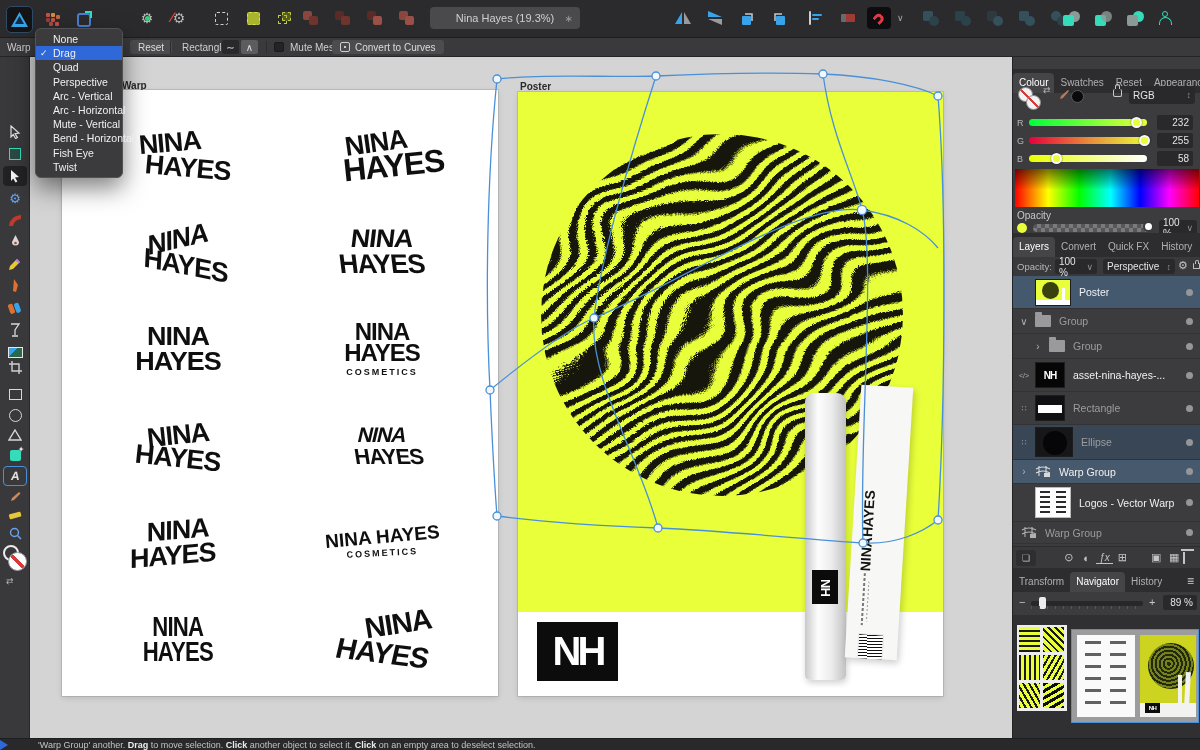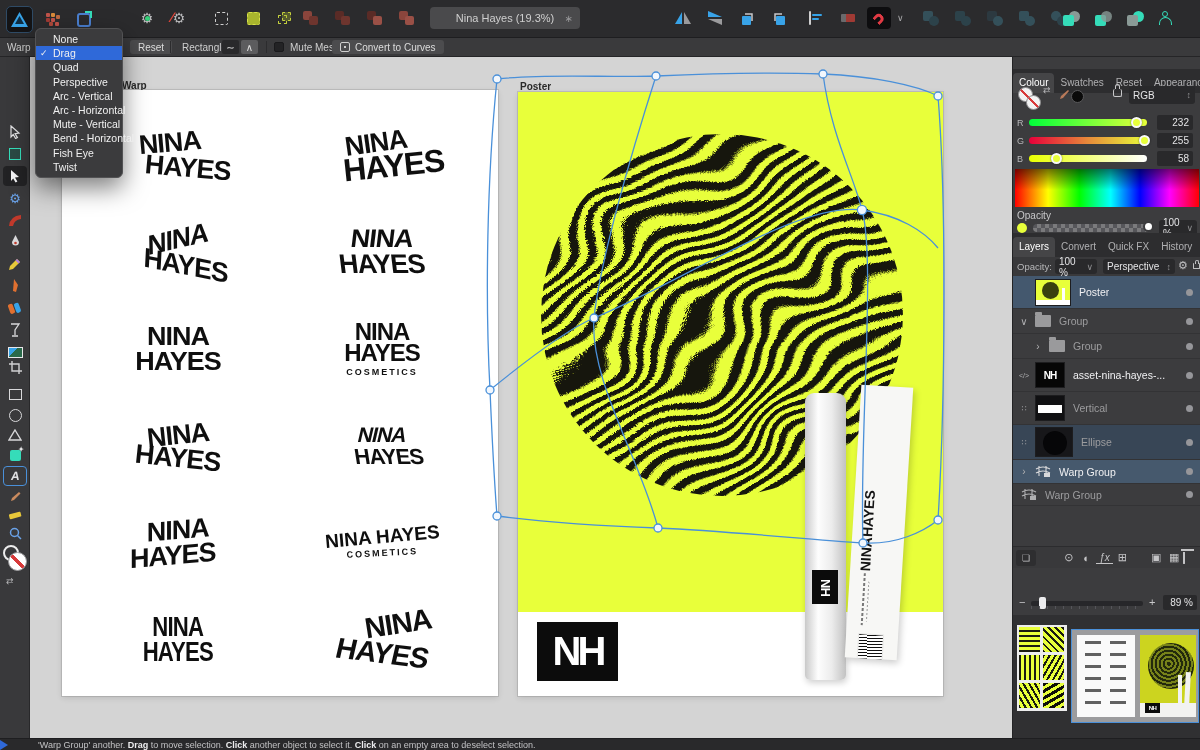--- a/index.html
+++ b/index.html
@@ -761,38 +761,47 @@
             <span>NH</span>
           </span>
         <span class="lname lit">asset-nina-hayes-...</span>
         <span class="vdot"></span>
       </div>
       <div class="lrow" style="height:33px">
         <span class="gut" style="font-size:8px">∷</span>
         <span class="thm" style="width:30px;height:26px;background:#101012;position:relative">
             <i style="position:absolute;left:2px;top:9px;width:24px;height:8px;background:#fff"></i>
           </span>
-        <span class="lname">Vertical</span>
+        <span class="lname">Rectangle</span>
         <span class="vdot"></span>
       </div>
       <div class="lrow" style="height:35px;background:#384656">
         <span class="gut" style="font-size:8px">∷</span>
         <span class="thm" style="width:38px;height:30px;background:#17171a;position:relative">
             <i style="position:absolute;left:7px;top:3px;width:24px;height:24px;border-radius:50%;background:#060608"></i>
           </span>
         <span class="lname">Ellipse</span>
         <span class="vdot"></span>
       </div>
       <div class="lrow" style="height:24px;background:#46596d">
         <span class="gut">›</span>
         <svg class="warpico" viewBox="0 0 16 13">
             <path d="M1 4 Q8 0 15 4 M1 8 Q8 4 15 8 M4 1 v10 M11 1 v10" stroke="#d8d8da" fill="none" stroke-width="1.1"></path>
             <rect x="9" y="8" width="6" height="4" fill="#d8d8da"></rect>
           </svg>
         <span class="lname lit">Warp Group</span>
+        <span class="vdot"></span>
+      </div>
+      <div class="lrow" style="height:38px">
+        <span class="gut"></span>
+        <span class="thm" style="width:36px;height:31px;background:#fdfdfd;border-color:#bbb;position:relative">
+            <i style="position:absolute;left:4px;top:3px;width:10px;height:25px;background:repeating-linear-gradient(to bottom,#2a2a2a 0 2px,transparent 2px 5px)"></i>
+            <i style="position:absolute;left:20px;top:3px;width:10px;height:25px;background:repeating-linear-gradient(to bottom,#2a2a2a 0 2px,transparent 2px 5px)"></i>
+          </span>
+        <span class="lname lit">Logos - Vector Warp</span>
         <span class="vdot"></span>
       </div>
       <div class="lrow" style="height:22px">
         <span class="gut" style="width:8px"></span>
         <svg class="warpico" viewBox="0 0 16 13">
             <path d="M1 4 Q8 0 15 4 M1 8 Q8 4 15 8 M4 1 v10 M11 1 v10" stroke="#b0b0b2" fill="none" stroke-width="1.1"></path>
             <rect x="9" y="8" width="6" height="4" fill="#b0b0b2"></rect>
           </svg>
         <span class="lname">Warp Group</span>
         <span class="vdot"></span>
@@ -803,20 +812,26 @@
       <span style="width:20px;height:16px;background:#2e2e30;border-radius:3px;margin-left:3px;display:flex;align-items:center;justify-content:center;font-size:9px">❏</span>
       <span class="libtn" style="margin-left:24px">⊙</span>
       <span class="libtn">◐</span>
       <span class="libtn" style="font-style:italic;font-size:10px;border-bottom:1px solid #c4c4c6">ƒx</span>
       <span class="libtn">⊞</span>
       <span class="libtn" style="margin-left:16px">▣</span>
       <span class="libtn">▦</span>
       <span style="width:18px"><span class="trash"></span></span>
     </div>
 
+    <div class="tabbar" style="top:511px">
+      <span class="ptab">Transform</span>
+      <span class="ptab on">Navigator</span>
+      <span class="ptab">History</span>
+      <span class="hamb">≡</span>
+    </div>
 
     <div class="zrow" style="position:absolute;left:0;top:535px;width:188px;height:23px">
       <span style="position:absolute;left:6px;top:4px;color:#c8c8ca;font-size:11px">−</span>
       <div style="position:absolute;left:18px;top:9px;width:112px;height:5px;background:#27272a;border-radius:2px"></div>
       <span style="position:absolute;left:26px;top:5px;width:7px;height:12px;background:#ececee;border-radius:2px"></span>
       <span class="tick"></span>
       <span style="position:absolute;left:136px;top:4px;color:#c8c8ca;font-size:11px">+</span>
       <div class="vbox" style="left:150px;top:3px;width:34px">
           <span>89 %</span>
         </div>

